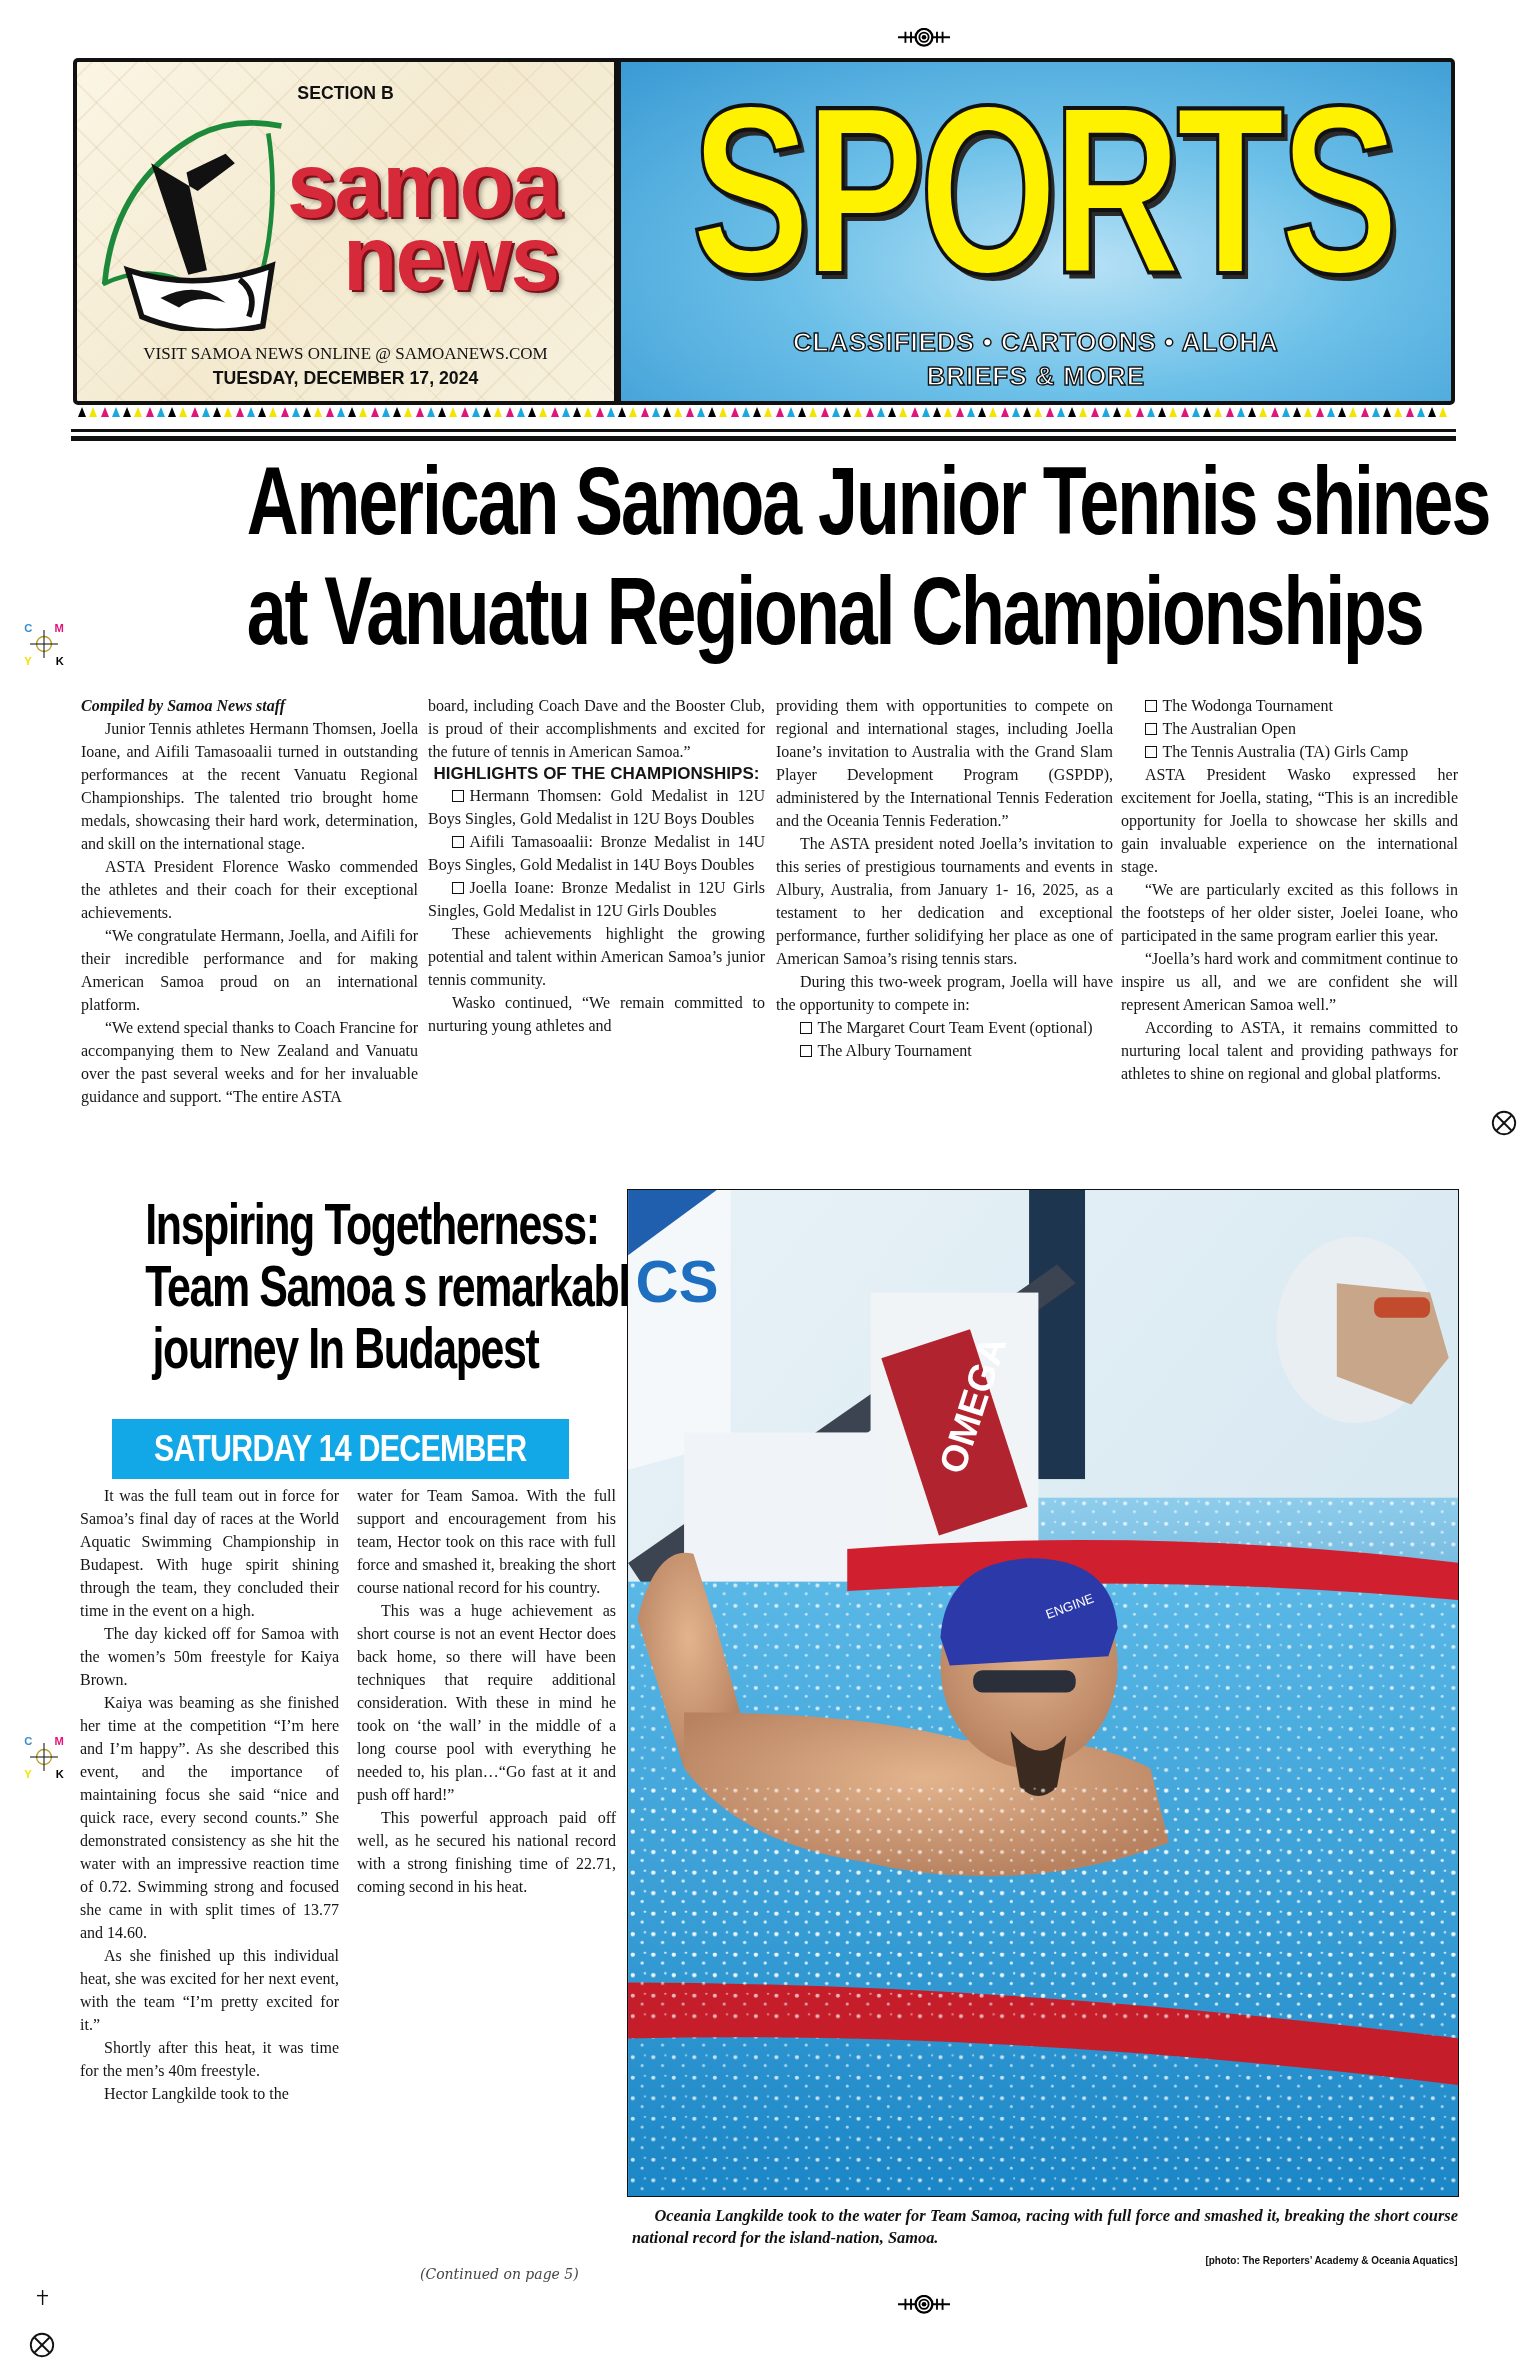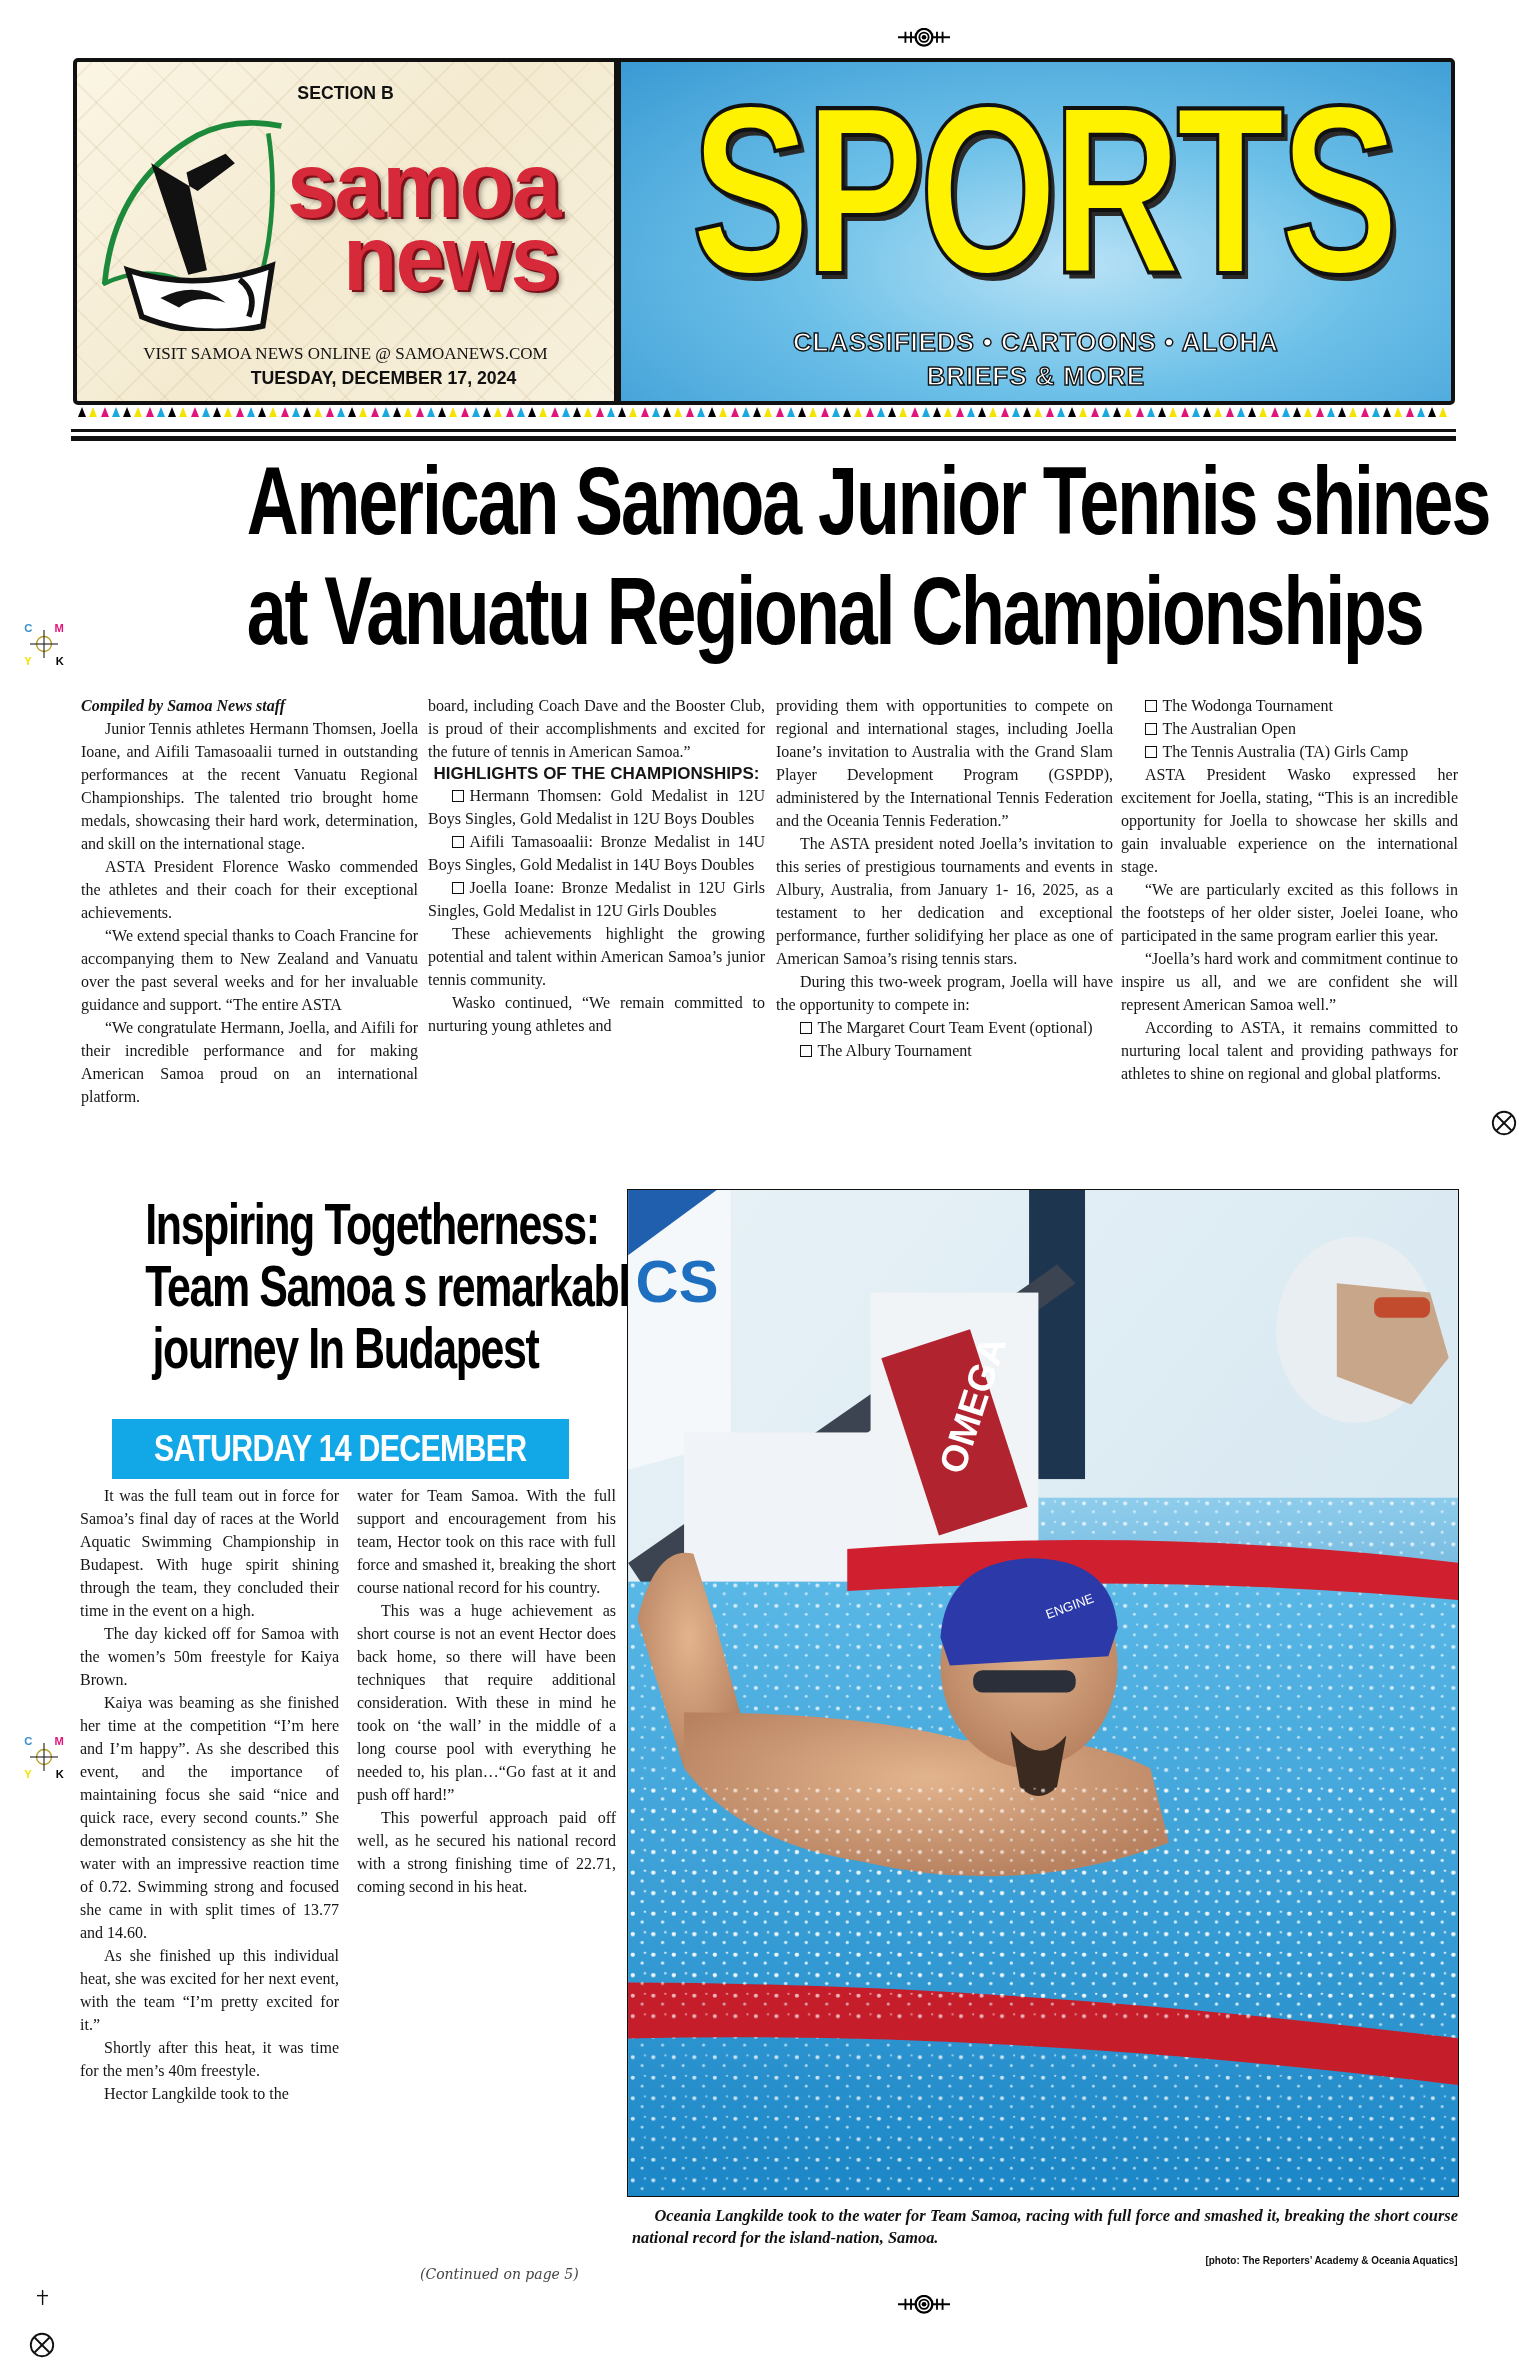--- a/index.html
+++ b/index.html
@@ -22,21 +22,21 @@
   .mast-left { width: 538px; height: 100%; background: linear-gradient(135deg, #fbf5e4 0%, #f3ead0 50%, #f7f0dc 100%); position: relative; border-right: 1.9px solid #111; }
   .mast-left::before { content: ""; position: absolute; inset: 0; background:
       repeating-linear-gradient(45deg, rgba(200,180,140,0.18) 0 1.9px, transparent 1.9px 32px),
       repeating-linear-gradient(-45deg, rgba(200,180,140,0.18) 0 1.9px, transparent 1.9px 32px); }
   .section-label { position: absolute; top: 20.5px; left: 0; width: 100%; text-align: center; font-family: "Liberation Sans", sans-serif; font-weight: bold; font-size: 17.7px; color: #111; }
   .logo-mark { position: absolute; left: 9.3px; top: 45px; width: 214px; height: 224px; }
   .logo-text { position: absolute; left: 210px; top: 86px; font-family: "Liberation Sans", sans-serif; font-weight: bold; color: #d62a3a; line-height: 0.82; text-shadow: 2.8px 2.8px 0 #7a1018, 4.7px 4.7px 5.6px rgba(0,0,0,0.35); }
   .logo-text .l1 { font-size: 89px; letter-spacing: -1.9px; display: block; transform: scaleY(1.05); }
   .logo-text .l2 { font-size: 89px; letter-spacing: -1.9px; display: block; padding-left: 56px; transform: scaleY(1.05); }
   .visit { position: absolute; top: 282px; left: 0; width: 100%; text-align: center; font-family: "Liberation Serif", serif; font-size: 17px; color: #111; }
-  .date { position: absolute; top: 306px; left: 0; width: 100%; text-align: center; font-family: "Liberation Sans", sans-serif; font-weight: bold; font-size: 17.7px; color: #111; margin-left: 38px; }
+  .date { position: absolute; top: 306px; left: 0; width: 100%; text-align: center; font-family: "Liberation Sans", sans-serif; font-weight: bold; font-size: 17.7px; color: #111; }
 
   .mast-right { flex: 1; height: 100%; background: radial-gradient(ellipse at 55% 60%, #b8e2f6 0%, #6cc0e8 45%, #3a9ad4 100%); position: relative; }
   .sports-word { position: absolute; top: 7.5px; left: 0; width: 100%; text-align: center; font-family: "Liberation Sans", sans-serif; font-weight: bold; font-size: 214px; line-height: 1; color: #fff200; letter-spacing: -5.6px; transform: scaleX(0.83) scaleY(1.12); transform-origin: center top; -webkit-text-stroke: 3.7px #111; text-shadow: 5.6px 5.6px 0 #2a2a2a; }
   .mast-tagline { position: absolute; top: 263px; left: 0; width: 100%; text-align: center; font-family: "Liberation Sans", sans-serif; font-weight: bold; font-size: 26px; color: #fff; -webkit-text-stroke: 1.4px #111; letter-spacing: 0.9px; line-height: 34px; }
 
   
   .tri-strip { position: absolute; left: 78px; top: 407px; width: 1370px; height: 13px; display: flex; justify-content: space-between; }
   .tri { width: 0; height: 0; border-left: 4.7px solid transparent; border-right: 4.7px solid transparent; border-bottom: 10.3px solid #000; }
   .rule1 { position: absolute; left: 71px; top: 429px; width: 1385px; height: 2.8px; background: #111; }
   .rule2 { position: absolute; left: 71px; top: 436px; width: 1385px; height: 4.7px; background: #111; }
@@ -292,22 +292,22 @@
 
 <h1 class="headline">
   <span>American Samoa Junior Tennis shines</span>
   <span>at Vanuatu Regional Championships</span>
 </h1>
 
 <div class="col c1">
   <p class="byline">Compiled by Samoa News staff</p>
   <p>Junior Tennis athletes Hermann Thomsen, Joella Ioane, and Aifili Tamasoaalii turned in outstanding performances at the recent Vanuatu Regional Championships. The talented trio brought home medals, showcasing their hard work, determination, and skill on the international stage.</p>
   <p>ASTA President Florence Wasko commended the athletes and their coach for their exceptional achievements.</p>
+  <p>“We congratulate Hermann, Joella, and Aifili for their incredible performance and for making American Samoa proud on an international platform.</p>
   <p>“We extend special thanks to Coach Francine for accompanying them to New Zealand and Vanuatu over the past several weeks and for her invaluable guidance and support. “The entire ASTA</p>
-  <p>“We congratulate Hermann, Joella, and Aifili for their incredible performance and for making American Samoa proud on an international platform.</p>
 </div>
 
 <div class="col c2">
   <p class="noindent">board, including Coach Dave and the Booster Club, is proud of their accomplishments and excited for the future of tennis in American Samoa.”</p>
   <p class="subhead">HIGHLIGHTS OF THE CHAMPIONSHIPS:</p>
   <p><span class="bullet"></span><span>Hermann Thomsen: Gold Medalist in 12U Boys Singles, Gold Medalist in 12U Boys Doubles</span></p>
   <p><span class="bullet"></span><span>Aifili Tamasoaalii: Bronze Medalist in 14U Boys Singles, Gold Medalist in 14U Boys Doubles</span></p>
   <p><span class="bullet"></span><span>Joella Ioane: Bronze Medalist in 12U Girls Singles, Gold Medalist in 12U Girls Doubles</span></p>
   <p>These achievements highlight the growing potential and talent within American Samoa’s junior tennis community.</p>
   <p>Wasko continued, “We remain committed to nurturing young athletes and</p>

